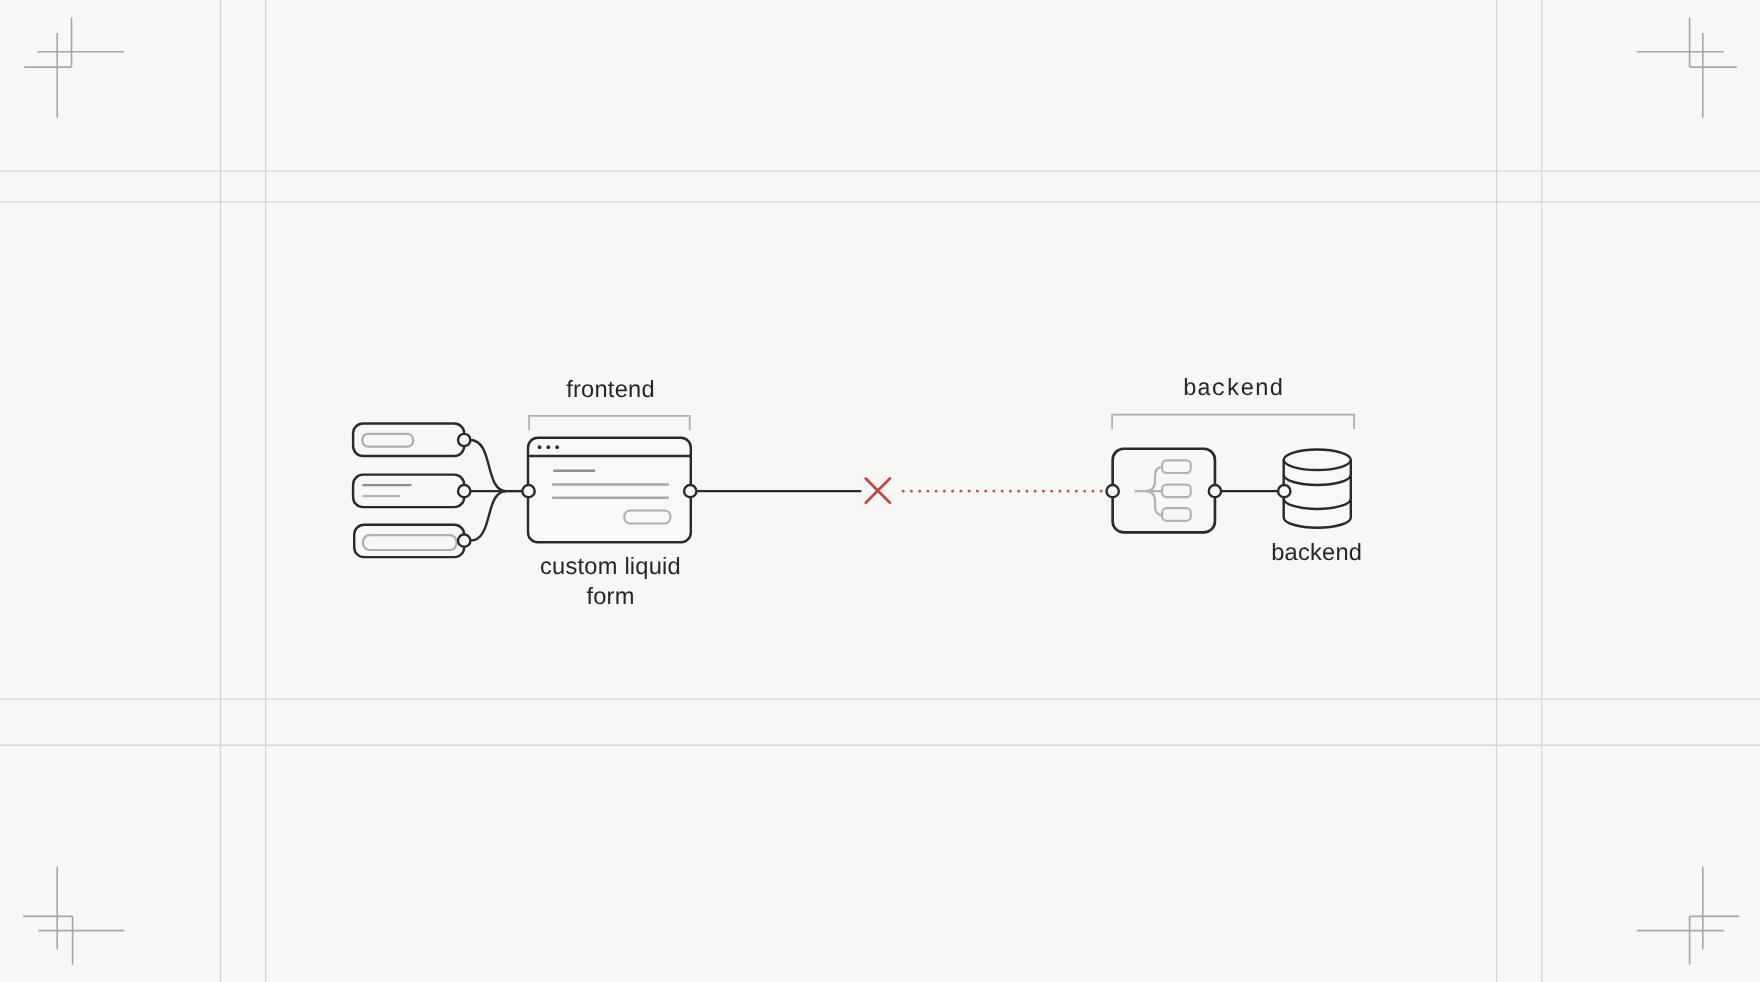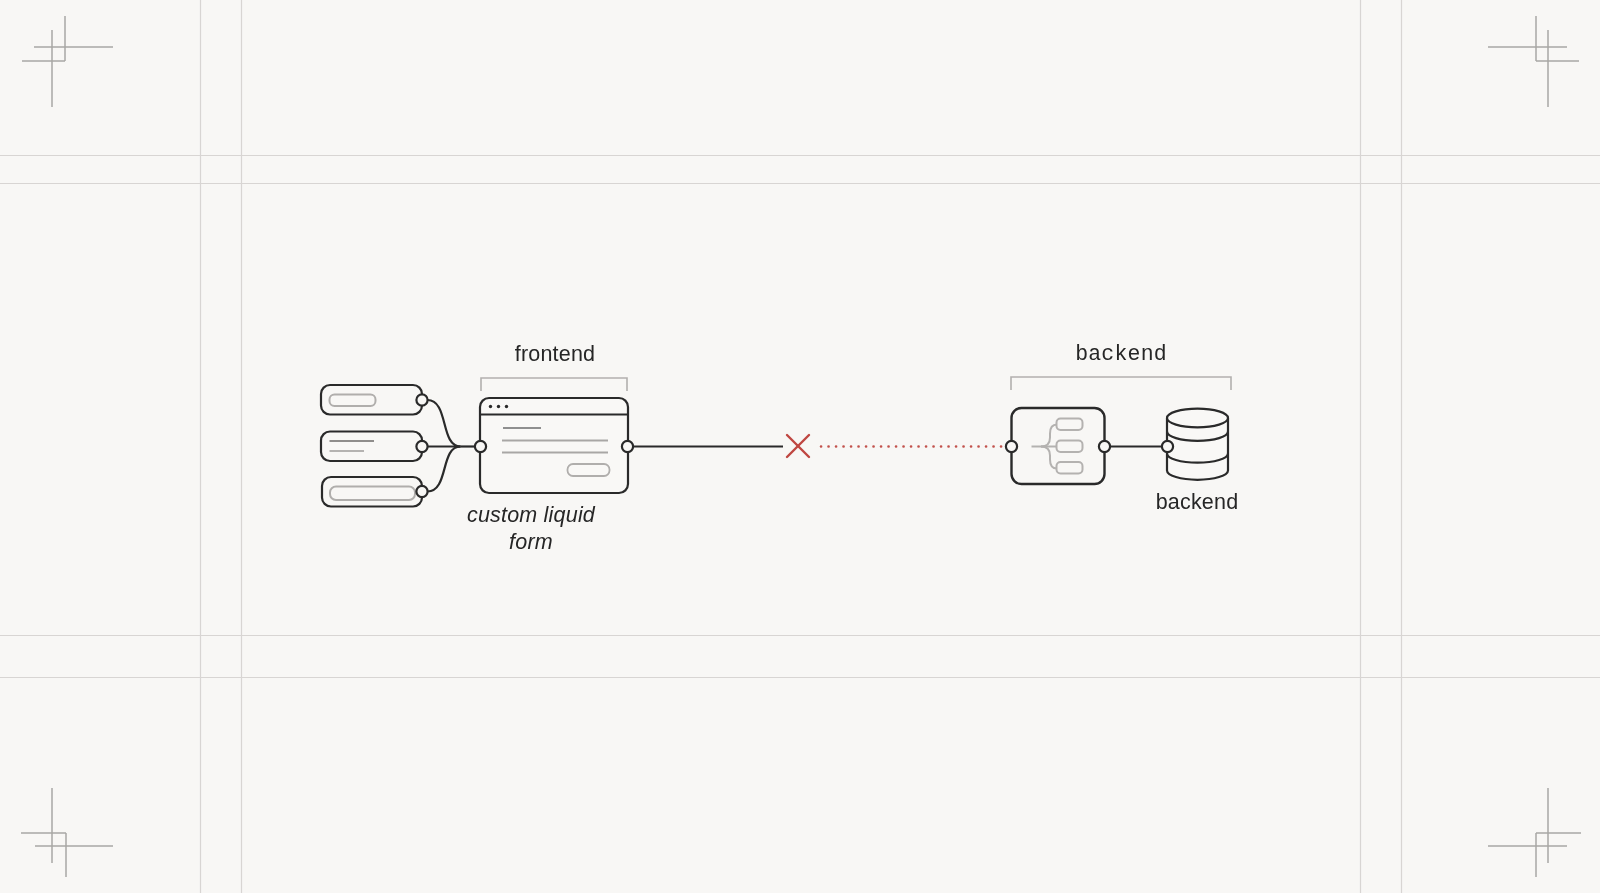--- a/index.html
+++ b/index.html
@@ -154,17 +154,17 @@
       <circle cx="1011.5" cy="446.5" r="5.6"></circle>
       <circle cx="1104.5" cy="446.5" r="5.6"></circle>
       <circle cx="1167.5" cy="446.5" r="5.6"></circle>
     </g>
   </svg>
 
   <div class="lbl" style="left:555px; top:341px;">frontend</div>
 
   <div class="lbl" style="left:1121px; top:341px;font-family:Liberation Mono, monospace;">backend</div>
 
-  <div class="lbl wrap" style="left:531px; top:502px;font-style:italic;">custom liquid form</div>
+  <div class="lbl wrap" style="left:555px; top:502px;">custom liquid form</div>
 
   <div class="lbl" style="left:1197px; top:489px;">backend</div>
 
 </div>
 
 </body></html>

